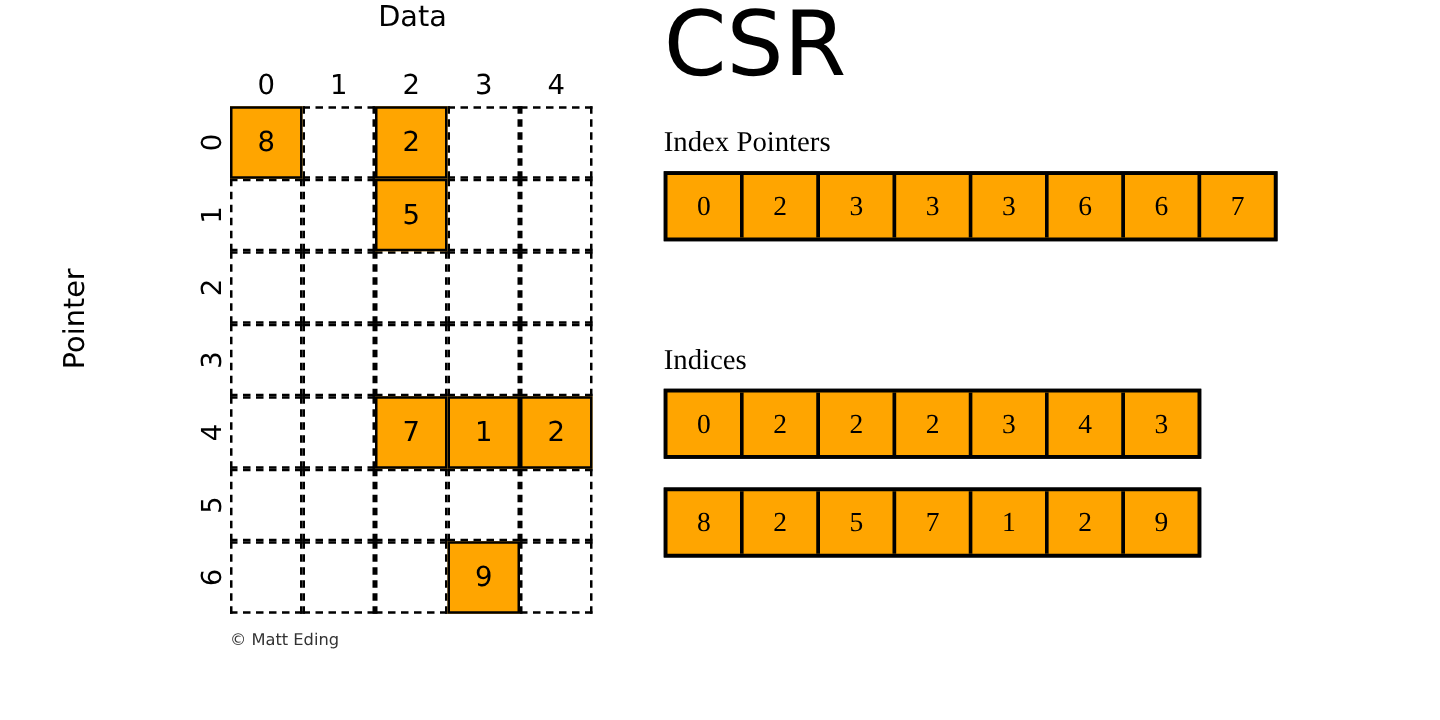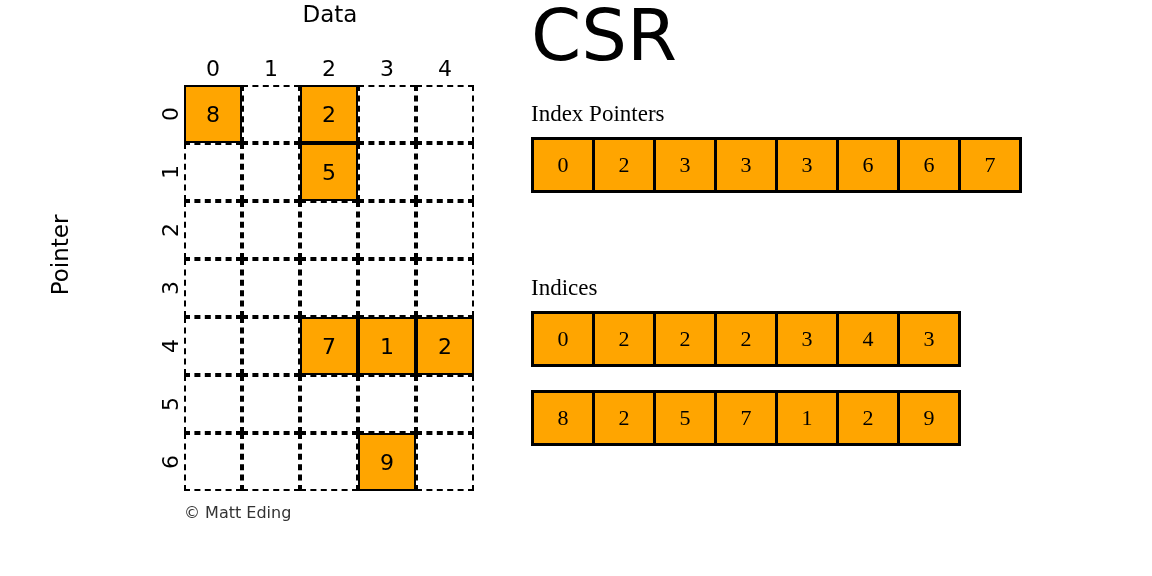--- a/index.html
+++ b/index.html
@@ -104,21 +104,21 @@
   }
   .cell.filled {
     border: 2.5px solid #000000;
     background: var(--accent, #FFA500);
   }
 
   #credit {
     position: absolute;
     left: 184px;
     top: 506px;
-    font-size: 16px;
+    font-size: 13px;
     line-height: 14px;
     color: #333333;
   }
 
   
   #csr-panel {
     position: absolute;
     left: 512px;
     top: 0;
     width: 640px;

